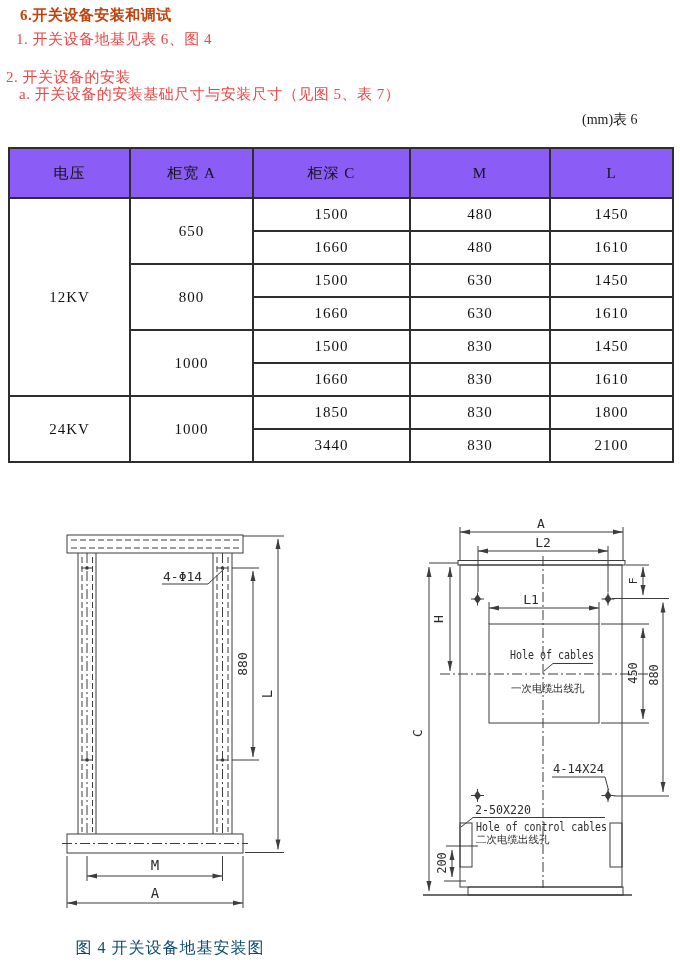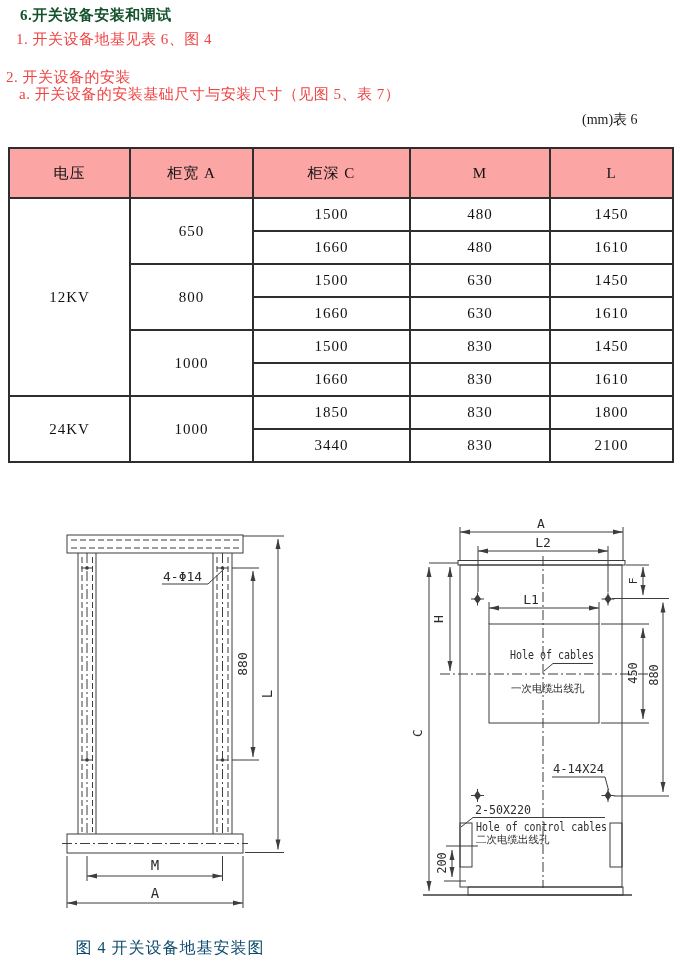--- a/index.html
+++ b/index.html
@@ -1,34 +1,34 @@
 <!DOCTYPE html>
 <html><head>
 <meta charset="utf-8">
 <style>
   html,body{margin:0;padding:0;background:#ffffff;}
   #page{
     position:relative;width:680px;height:973px;background:#ffffff;
     font-family:"Liberation Serif", serif;color:#1a1a1a;overflow:hidden;
   }
   .abs{position:absolute;}
-  #doc-title{left:20px;top:6px;font-size:15px;font-weight:bold;color:#14532d;letter-spacing:.5px;}
+  #doc-title{left:20px;top:6px;font-size:15px;font-weight:bold;color:#c2410c;letter-spacing:.5px;}
   .doc-line{font-size:15px;color:#ef4444;letter-spacing:.5px;}
   #line1{left:16px;top:30px;}
   #line2{left:6px;top:58px;margin-top:10px;}
   #line3{left:19px;top:85px;}
   #unit-label{left:582px;top:111px;font-size:14px;}
   
   #dim-table{left:8px;top:147px;}
   table{border-collapse:collapse;table-layout:fixed;background:#fff;}
   th,td{
     border:2px solid #2e2e2e;text-align:center;vertical-align:middle;
     font-size:15px;font-weight:normal;padding:0;letter-spacing:1px;color:#111;
   }
-  thead th{background:#fca5a5;height:48px;border-bottom:2px solid #2e2e2e;}
+  thead th{background:#8b5cf6;height:48px;border-bottom:2px solid #2e2e2e;}
   tbody td{height:31px;margin-left:44px;}
   tr.sub td{border-top-width:1px;}
   .c0{width:121px;} .c1{width:123px;} .c2{width:157px;} .c3{width:140px;} .c4{width:123px;}
   
   svg{position:absolute;overflow:visible;}
   #fig4-svg{left:30px;top:520px;}
   #fig5-svg{left:400px;top:510px;}
   .cad-line{stroke:#3d3d3d;fill:none;stroke-width:1;}
   .thick{stroke-width:1.6;}
   .dash{stroke-dasharray:6 3;}

